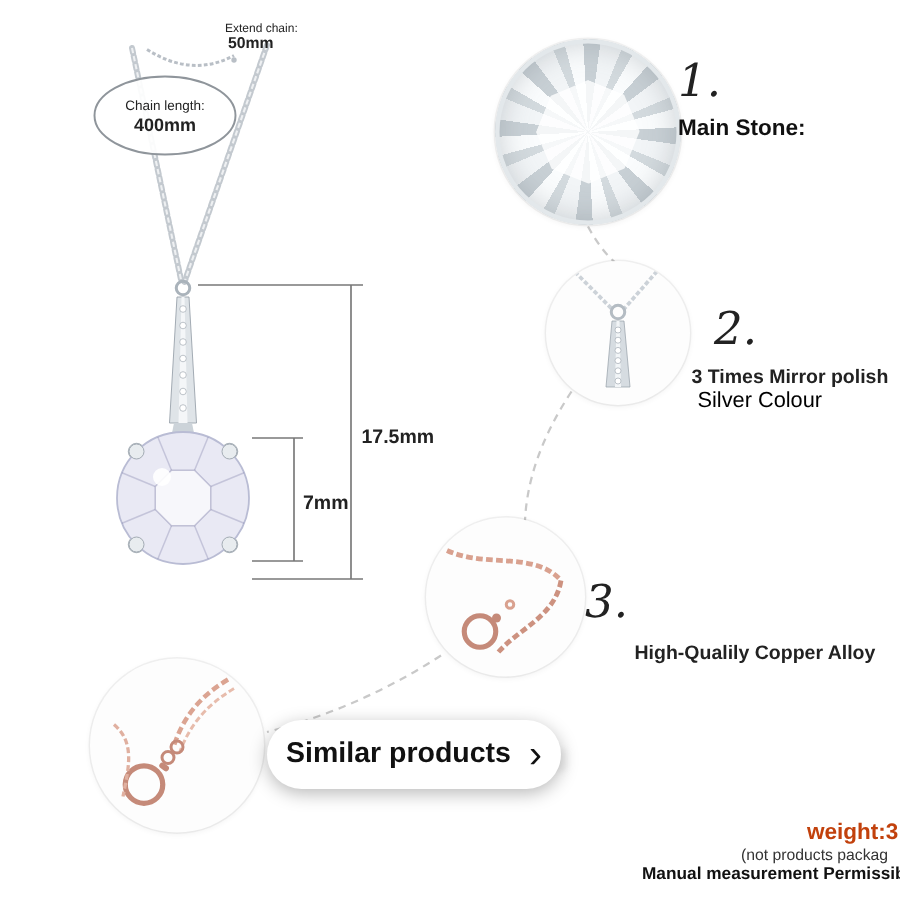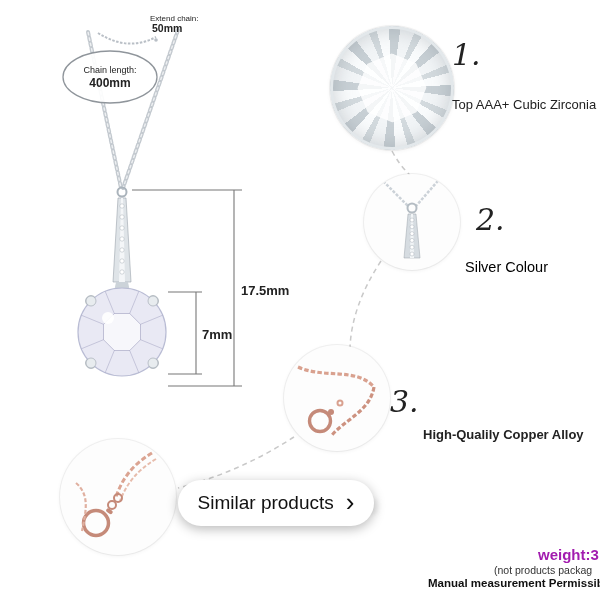--- a/index.html
+++ b/index.html
@@ -44,26 +44,26 @@
   .watermark{position:absolute;left:200px;top:499px;width:178px;height:15px;
      background:linear-gradient(90deg,rgba(140,140,140,0.22),rgba(140,140,140,0.12));
      filter:blur(2px);border-radius:3px;z-index:1;}
 
   
   .similar-btn{position:absolute;left:178px;top:480px;width:196px;height:46px;z-index:2;
      background:#ffffff;border:none;border-radius:26px;cursor:pointer;
      box-shadow:0 3px 12px rgba(0,0,0,0.28);
      display:flex;align-items:center;justify-content:center;gap:12px;
      font-family:"Liberation Sans",sans-serif;}
-  .similar-label{font-size:19px;color:#111;}
+  .similar-label{font-size:19px;color:#111;font-weight:bold;}
   .similar-chevron{font-size:26px;line-height:1;color:#111;margin-top:-3px;}
 
   
   .foot{position:absolute;white-space:nowrap;}
-  .foot-weight{left:538px;top:546px;font-size:15px;font-weight:bold;color:#a21caf;}
+  .foot-weight{left:538px;top:546px;font-size:15px;font-weight:bold;color:#c2410c;}
   .foot-pack{left:494px;top:564px;font-size:10.5px;color:#333;}
   .foot-measure{left:428px;top:577px;font-size:11.5px;font-weight:bold;color:#111;}
 
   .diagram text{font-family:"Liberation Sans",sans-serif;fill:#222;}
 </style>
 </head>
 <body>
 
 <div class="page">
 
@@ -140,38 +140,39 @@
       <path d="M381 261 Q 352 305 350 347"></path>
       <path d="M294 437 Q 240 472 178 488"></path>
     </g>
   </svg>
 
   <div class="photo photo1">
     <div class="cz-facets"></div>
     <div class="cz-table"></div>
   </div>
   <div class="feat-num n1">1.</div>
-  <div class="feat-desc d1">Top AAA+ Cubic Zirconia</div>
+  <div class="feat-title t1">Main Stone:</div>
 
   <div class="photo photo2">
     <svg viewBox="0 0 96 96">
       <line x1="16" y1="4" x2="44" y2="32" stroke="#ccd2d8" stroke-width="2.5" stroke-dasharray="3 1.5"></line>
       <line x1="80" y1="0" x2="52" y2="32" stroke="#ccd2d8" stroke-width="2.5" stroke-dasharray="3 1.5"></line>
       <circle cx="48" cy="34" r="4.5" fill="none" stroke="#b4bcc3" stroke-width="2"></circle>
       <polygon points="44,40 52,40 56,84 40,84" fill="#d6dce1" stroke="#9aa3ab" stroke-width="0.5"></polygon>
       <polygon points="47,40 49,40 50,84 46,84" fill="#f2f5f7"></polygon>
       <circle cx="48" cy="46" r="2" fill="#fff" stroke="#a8b0b8" stroke-width="0.5"></circle>
       <circle cx="48" cy="52.8" r="2" fill="#fff" stroke="#a8b0b8" stroke-width="0.5"></circle>
       <circle cx="48" cy="59.6" r="2" fill="#fff" stroke="#a8b0b8" stroke-width="0.5"></circle>
       <circle cx="48" cy="66.4" r="2" fill="#fff" stroke="#a8b0b8" stroke-width="0.5"></circle>
       <circle cx="48" cy="73.2" r="2" fill="#fff" stroke="#a8b0b8" stroke-width="0.5"></circle>
       <circle cx="48" cy="80" r="2" fill="#fff" stroke="#a8b0b8" stroke-width="0.5"></circle>
     </svg>
   </div>
   <div class="feat-num n2">2.</div>
+  <div class="feat-desc d2">3 Times Mirror polish</div>
   <div class="feat-note">Silver Colour</div>
 
   <div class="photo photo3">
     <svg viewBox="0 0 106 106">
       <path d="M14 22 C 40 34, 72 22, 90 42" fill="none" stroke="#d9a18f" stroke-width="3.2" stroke-dasharray="4.5 2.2"></path>
       <path d="M90 42 C 86 66, 62 74, 48 90" fill="none" stroke="#cd9280" stroke-width="3.2" stroke-dasharray="4.5 2.2"></path>
       <circle cx="36" cy="76" r="10.5" fill="none" stroke="#c58a79" stroke-width="3.4"></circle>
       <circle cx="47" cy="67" r="3" fill="#c58a79"></circle>
       <circle cx="56" cy="58" r="2.5" fill="none" stroke="#d9a18f" stroke-width="2"></circle>
     </svg>

